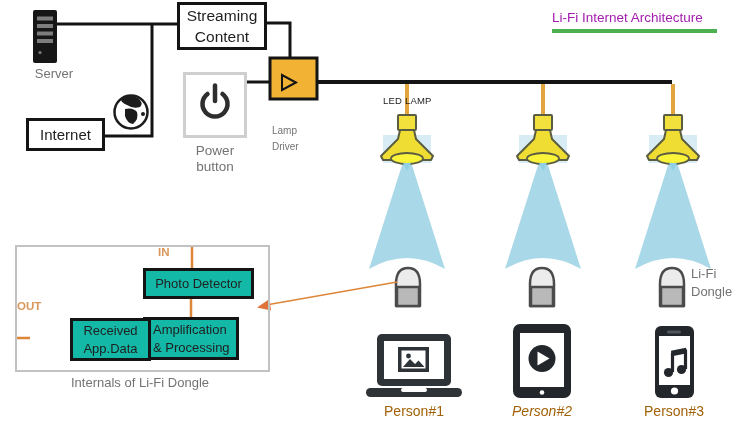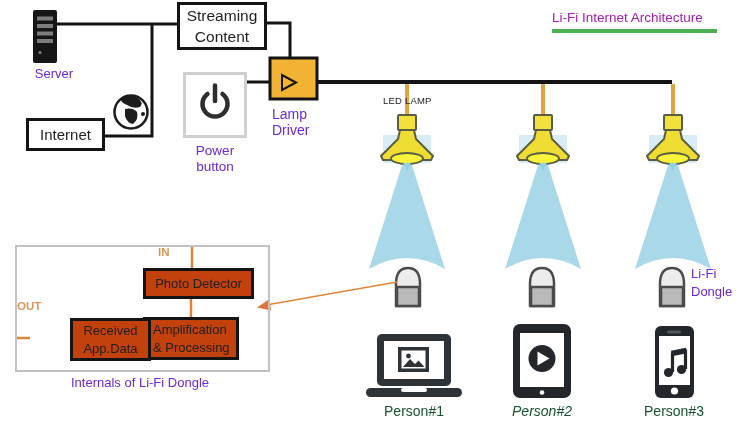--- a/index.html
+++ b/index.html
@@ -8,50 +8,50 @@
     font-family:"Liberation Sans",sans-serif;color:#1f1f1f;
   }
   #art{position:absolute;left:0;top:0;}
   .abs{position:absolute;}
   .blackbox{
     position:absolute;box-sizing:border-box;border:3.5px solid #141414;background:#ffffff;
     display:flex;flex-direction:column;align-items:center;justify-content:center;
     text-align:center;line-height:20px;
   }
   .innerbox{
-    position:absolute;box-sizing:border-box;border:3px solid #141414;background:#c2410c;
+    position:absolute;box-sizing:border-box;border:3px solid #141414;background:#14b8a6;
     display:flex;flex-direction:column;justify-content:center;font-size:13px;line-height:18px;
   }
-  .label{position:absolute;color:#6d28d9;}
+  .label{position:absolute;color:#737373;}
   .center{text-align:center;}
   .orange-label{color:#d9965a;font-weight:bold;font-size:11.5px;}
   #streaming-box{left:177px;top:2px;width:90px;height:48px;font-size:15.5px;line-height:21px;}
   #internet-box{left:26px;top:118px;width:79px;height:33px;font-size:15px;}
   #internals-box{
     position:absolute;left:15px;top:245px;width:255px;height:127px;
     box-sizing:border-box;border:2.5px solid #c2c2c2;background:transparent;
   }
   #photo-box{left:143px;top:268px;width:111px;height:31px;align-items:center;text-align:center;}
   #amp-box{left:143px;top:317px;width:96px;height:43px;padding-left:7px;}
   #received-box{left:30px;top:318px;width:81px;height:43px;align-items:center;text-align:center;margin-left:40px;}
   #power-box{
     position:absolute;left:183px;top:72px;width:64px;height:66px;
     box-sizing:border-box;border:3px solid #cfcfcf;background:transparent;
   }
   #title{left:552px;top:10px;width:190px;font-size:13.5px;color:#a21caf;}
   #title-underline{left:552px;top:29px;width:165px;height:4px;background:#4caf50;}
   #server-label{left:18px;top:66px;width:72px;font-size:13px;}
   #power-label{left:183px;top:143px;width:64px;font-size:13.5px;line-height:16px;}
-  #driver-label{left:272px;top:107px;width:60px;font-size:14px;line-height:15.5px;}
+  #driver-label{left:272px;top:123px;width:60px;font-size:10px;line-height:15.5px;}
   #ledlamp-label{left:383px;top:95px;width:64px;font-size:9.5px;letter-spacing:.2px;color:#222;}
   #in-label{left:158px;top:246px;width:30px;}
   #out-label{left:17px;top:300px;width:40px;}
   #caption-label{left:30px;top:375px;width:220px;font-size:13px;}
   #dongle-label{left:691px;top:265px;width:50px;font-size:13px;line-height:17.5px;}
-  .person-label{top:403px;width:80px;font-size:14px;color:#14532d;text-align:center;position:absolute;}
+  .person-label{top:403px;width:80px;font-size:14px;color:#a16207;text-align:center;position:absolute;}
   #person1{left:374px;} #person2{left:502px;font-style:italic;} #person3{left:634px;}
 </style>
 </head>
 <body>
 
 <div id="stage">
 
   <svg id="art" width="741" height="423" viewBox="0 0 741 423">
 
     <g stroke="#141414" stroke-width="3" fill="none">

